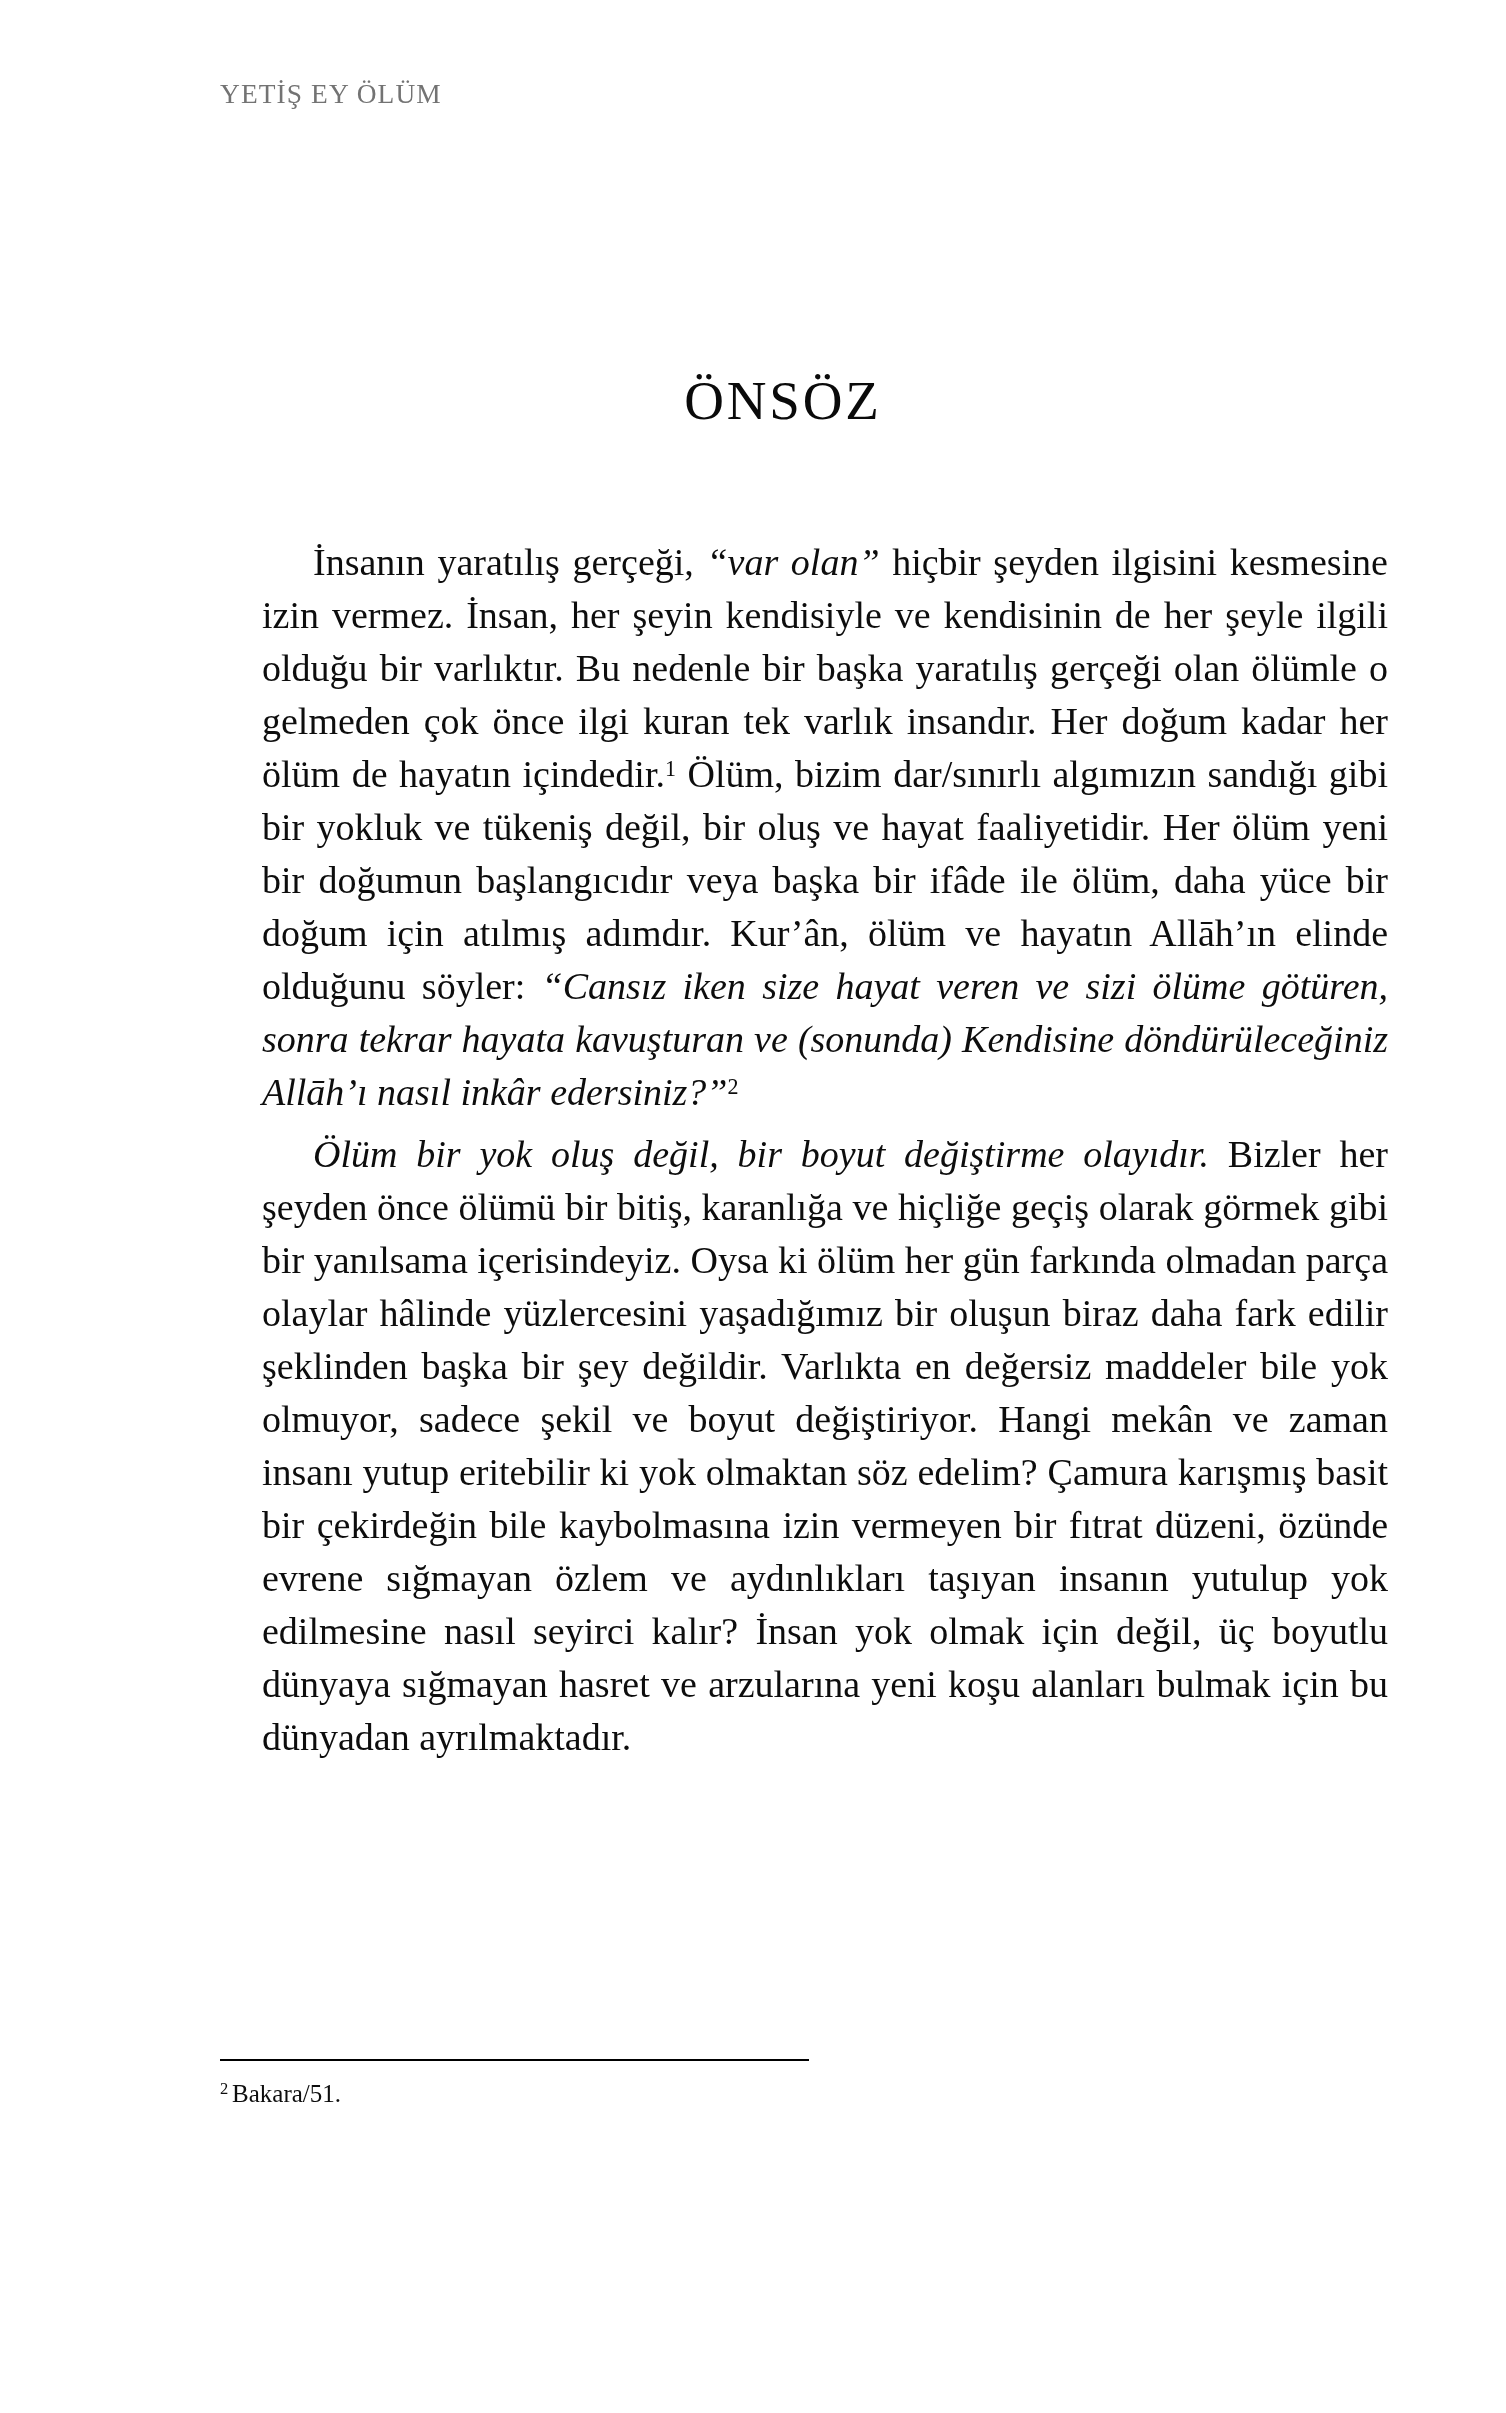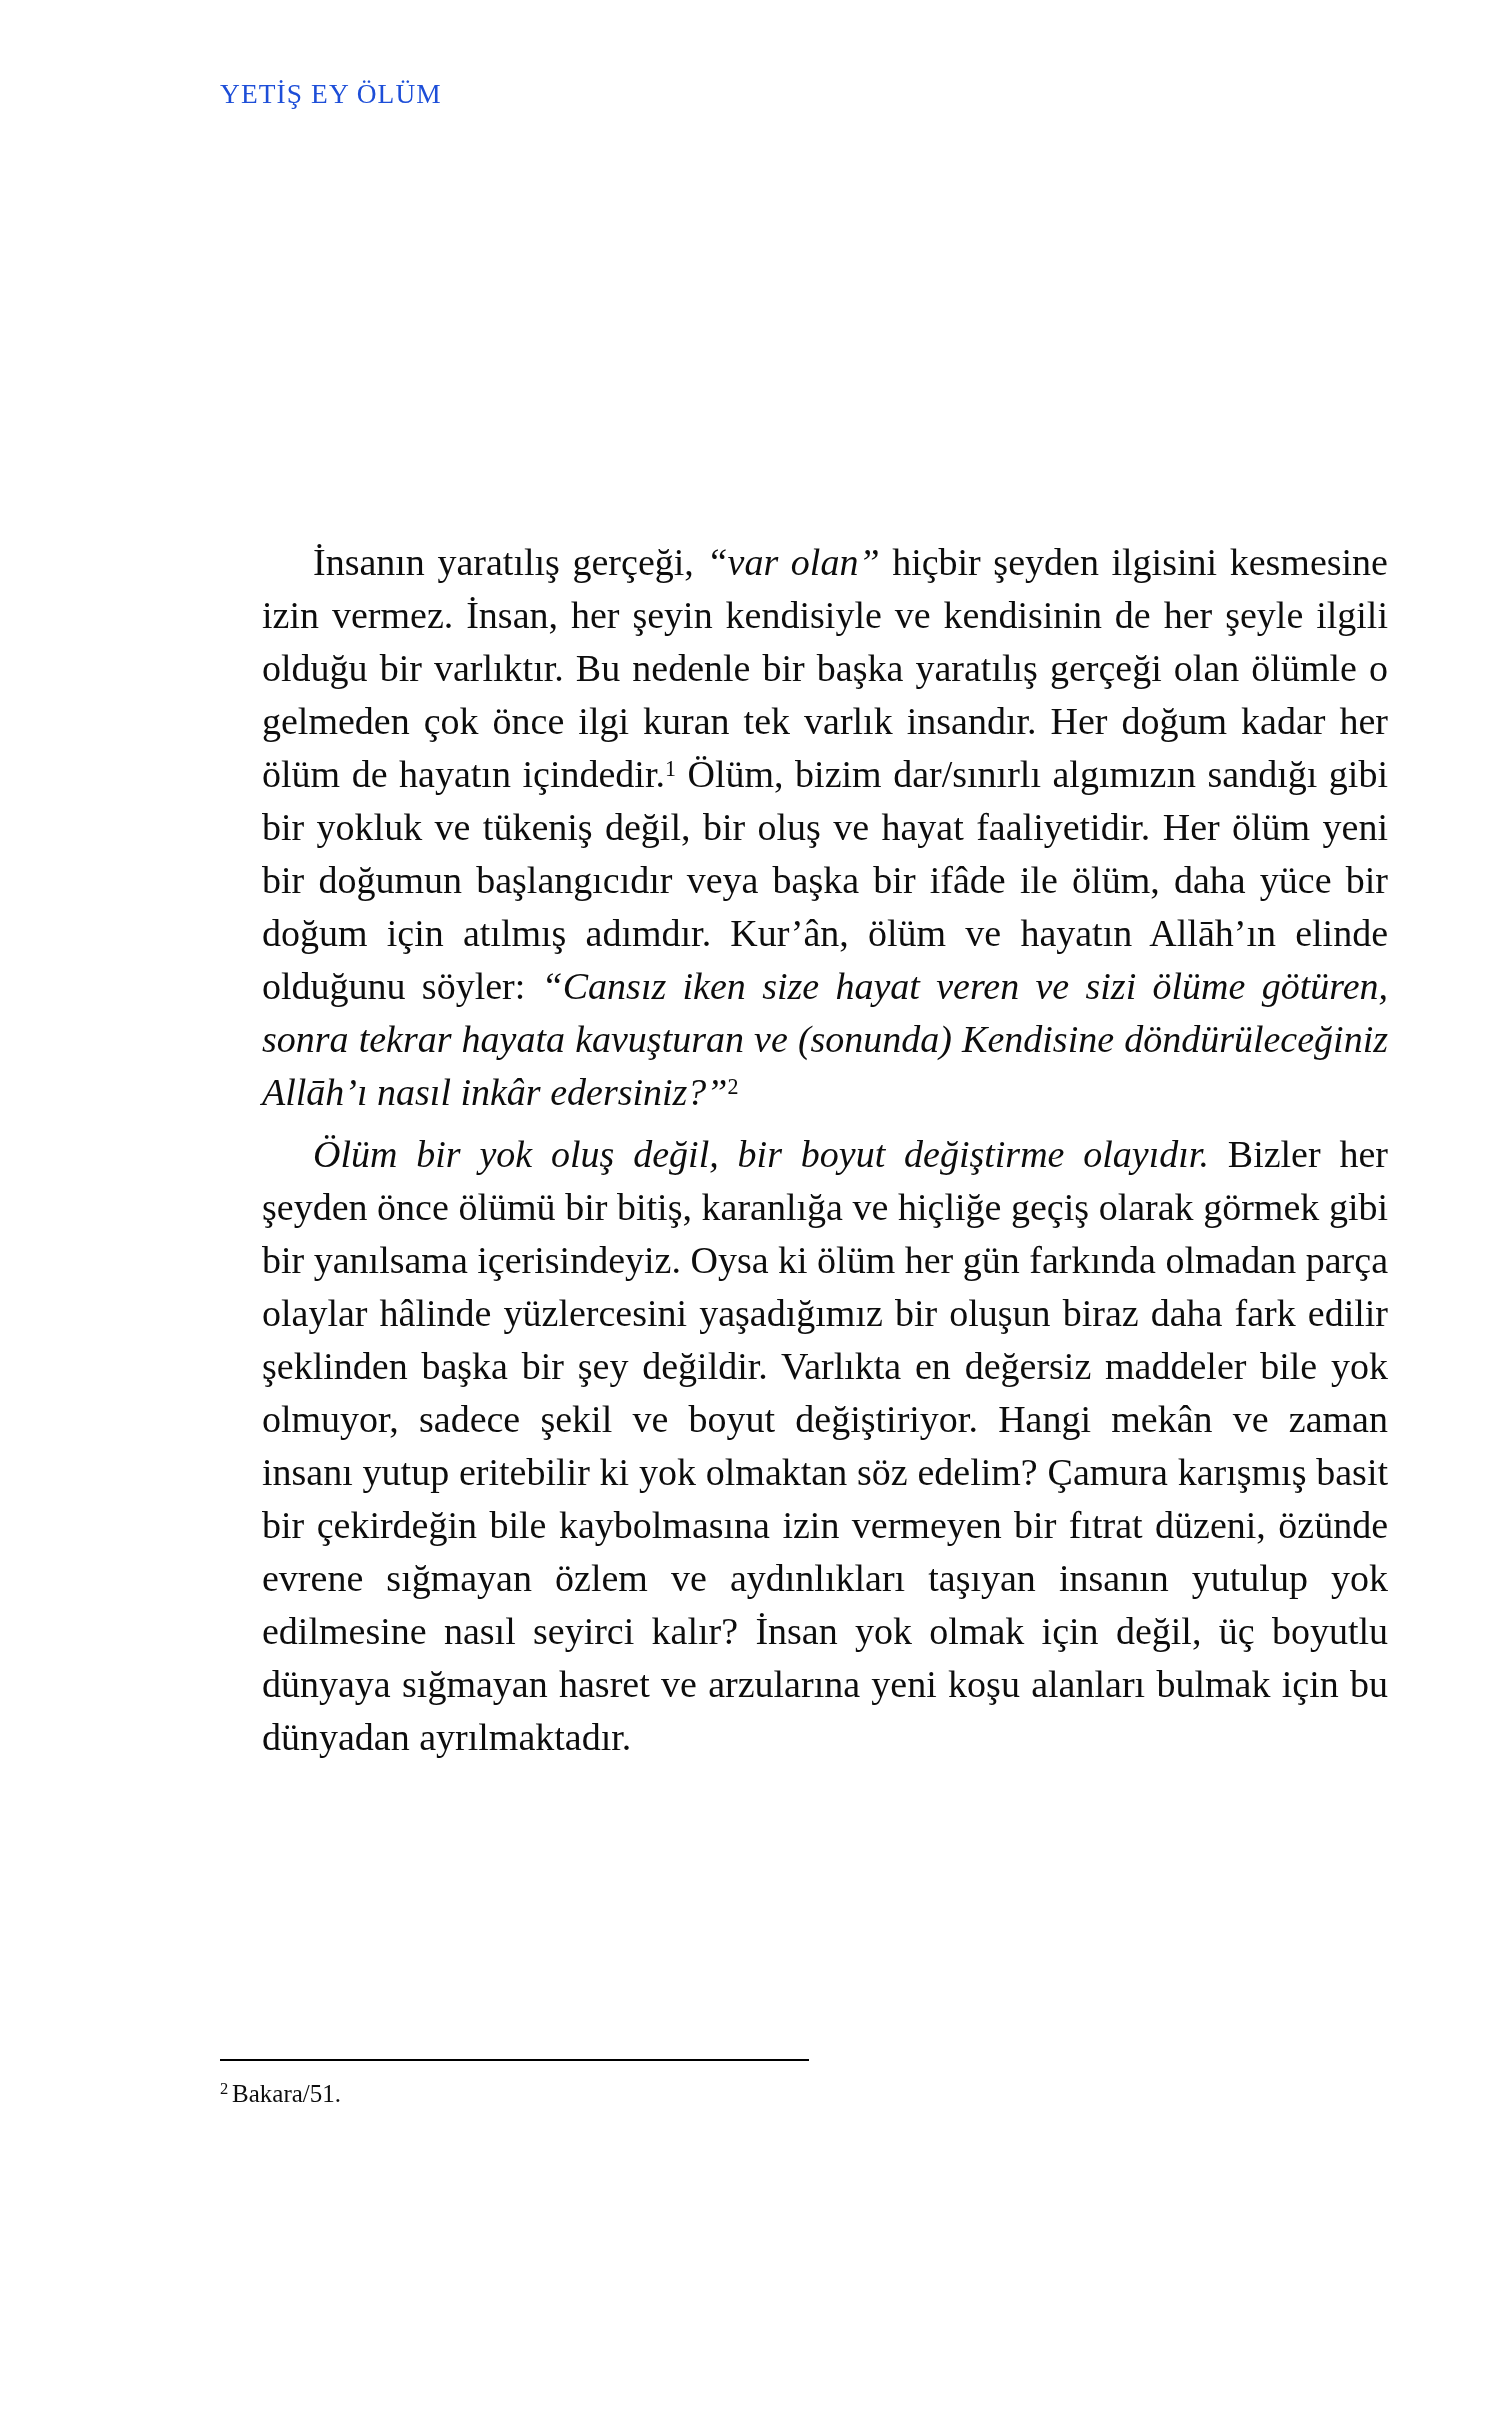--- a/index.html
+++ b/index.html
@@ -24,21 +24,21 @@
   .running-header {
     position: absolute;
     left: 220px;
     top: 78px;
     width: 1126px;
     font-family: "Liberation Serif", "DejaVu Serif", serif;
     font-size: 27.4px;
     letter-spacing: 1.1px;
     font-variant: small-caps;
     text-transform: uppercase;
-    color: #1d4ed8;
+    color: #737373;
     line-height: 1.2;
     white-space: nowrap;
   }
 
   
   .chapter-title {
     position: absolute;
     left: 220px;
     top: 371px;
     width: 1126px;
@@ -118,20 +118,21 @@
     margin-right: 3.8px;
   }
 </style>
 </head>
 <body>
 
 <div class="page">
 
   <div class="running-header">YETİŞ EY ÖLÜM</div>
 
+  <h1 class="chapter-title">ÖNSÖZ</h1>
 
   <div class="body-block">
 
     <p class="para"><span>İnsanın yaratılış gerçeği, </span><span class="it">“var olan”</span><span> hiçbir şeyden ilgisini kesmesine izin vermez. İnsan, her şeyin kendisiyle ve kendisinin de her şeyle ilgili olduğu bir varlıktır. Bu nedenle bir başka yaratılış gerçeği olan ölümle o gelmeden çok önce ilgi kuran tek varlık insandır. Her doğum kadar her ölüm de hayatın içindedir.</span><sup class="fn">1</sup><span> Ölüm, bizim dar/sınırlı algımızın sandığı gibi bir yokluk ve tükeniş değil, bir oluş ve hayat faaliyetidir. Her ölüm yeni bir doğumun başlangıcıdır veya başka bir ifâde ile ölüm, daha yüce bir doğum için atılmış adımdır. Kur’ân, ölüm ve hayatın Allāh’ın elinde olduğunu söyler: </span><span class="it">“Cansız iken size hayat veren ve sizi ölüme götüren, sonra tekrar hayata kavuşturan ve (sonunda) Kendisine döndürüleceğiniz Allāh’ı nasıl inkâr edersiniz?”</span><sup class="fn">2</sup></p>
 
     <p class="para"><span class="it">Ölüm bir yok oluş değil, bir boyut değiştirme olayıdır.</span><span> Bizler her şeyden önce ölümü bir bitiş, karanlığa ve hiçliğe geçiş olarak görmek gibi bir yanılsama içerisindeyiz. Oysa ki ölüm her gün farkında olmadan parça olaylar hâlinde yüzlercesini yaşadığımız bir oluşun biraz daha fark edilir şeklinden başka bir şey değildir. Varlıkta en değersiz maddeler bile yok olmuyor, sadece şekil ve boyut değiştiriyor. Hangi mekân ve zaman insanı yutup eritebilir ki yok olmaktan söz edelim? Çamura karışmış basit bir çekirdeğin bile kaybolmasına izin vermeyen bir fıtrat düzeni, özünde evrene sığmayan özlem ve aydınlıkları taşıyan insanın yutulup yok edilmesine nasıl seyirci kalır? İnsan yok olmak için değil, üç boyutlu dünyaya sığmayan hasret ve arzularına yeni koşu alanları bulmak için bu dünyadan ayrılmaktadır.</span></p>
 
   </div>
 
   <div class="footnotes">

